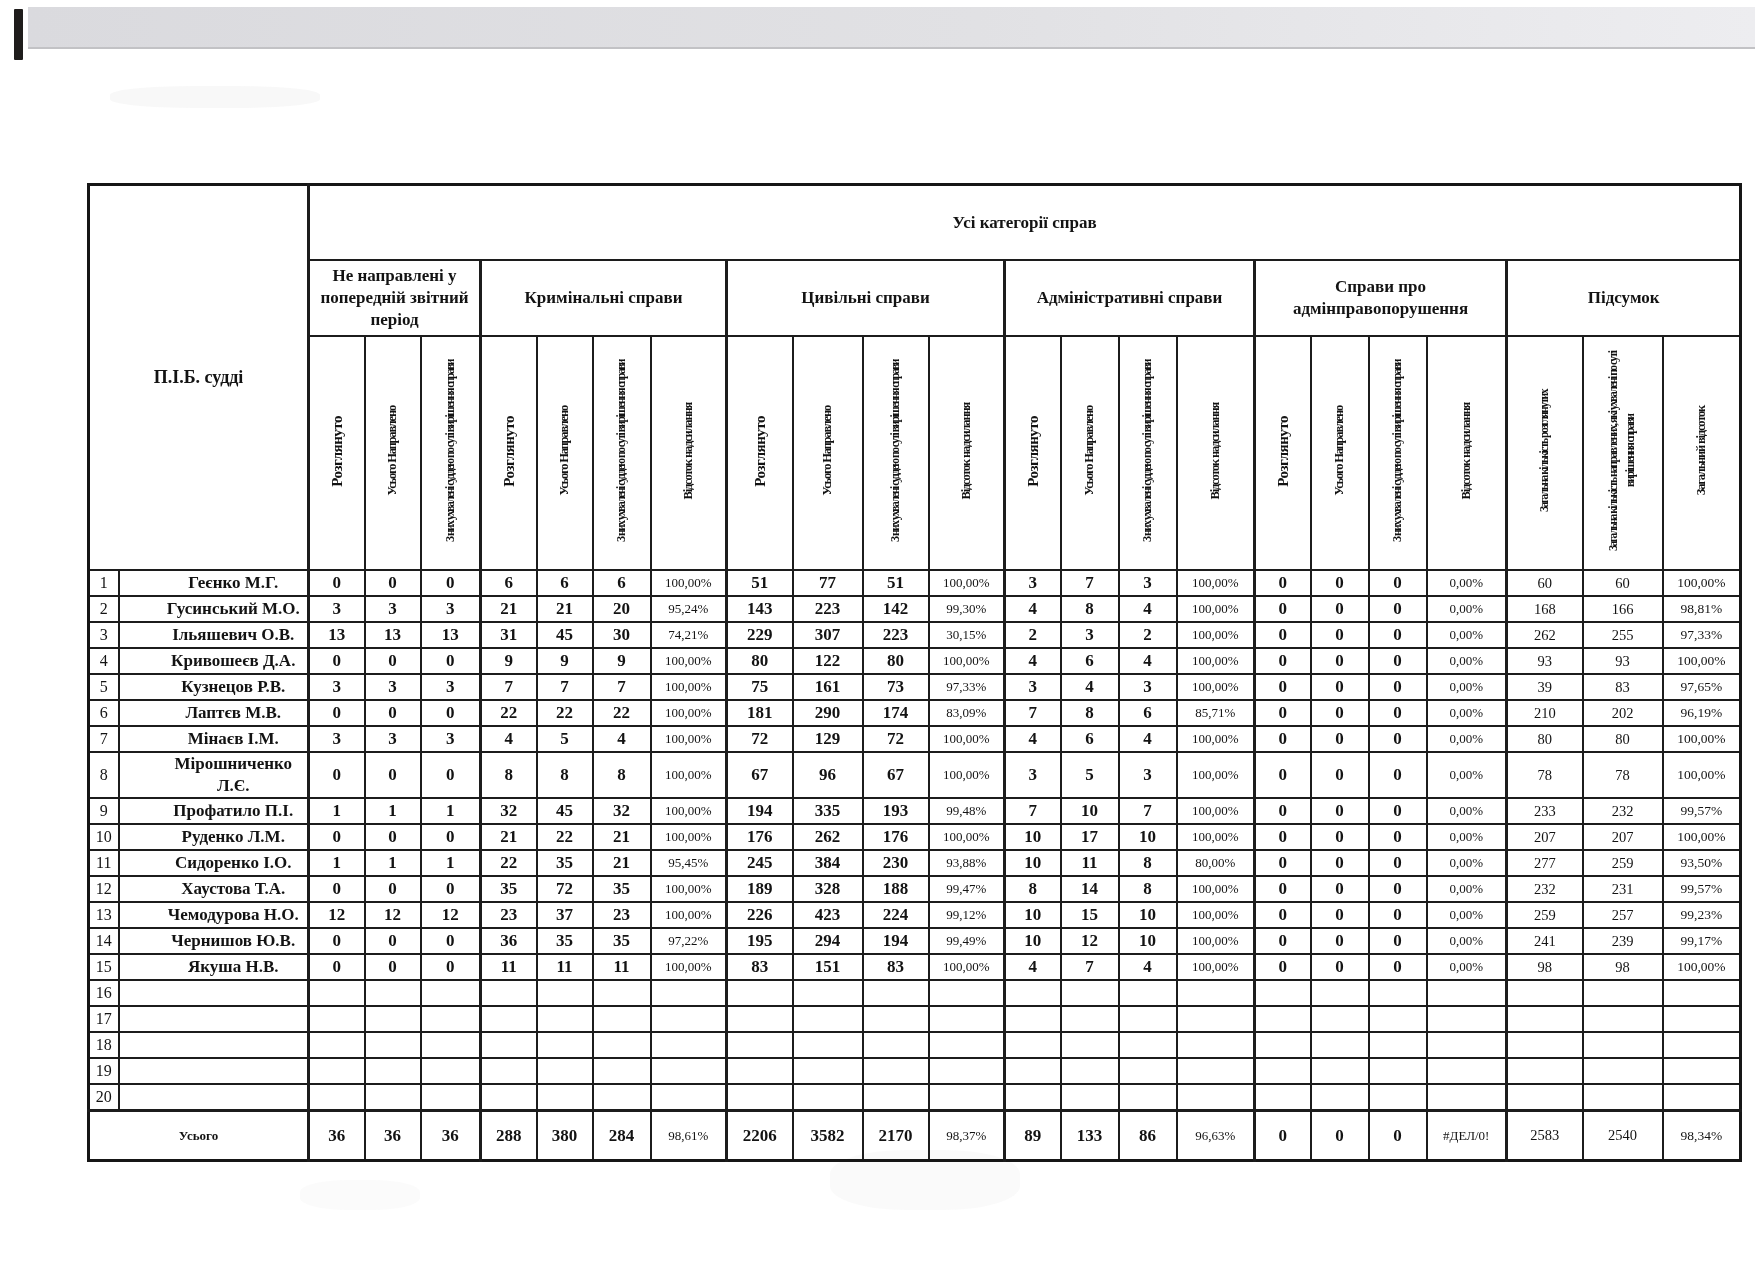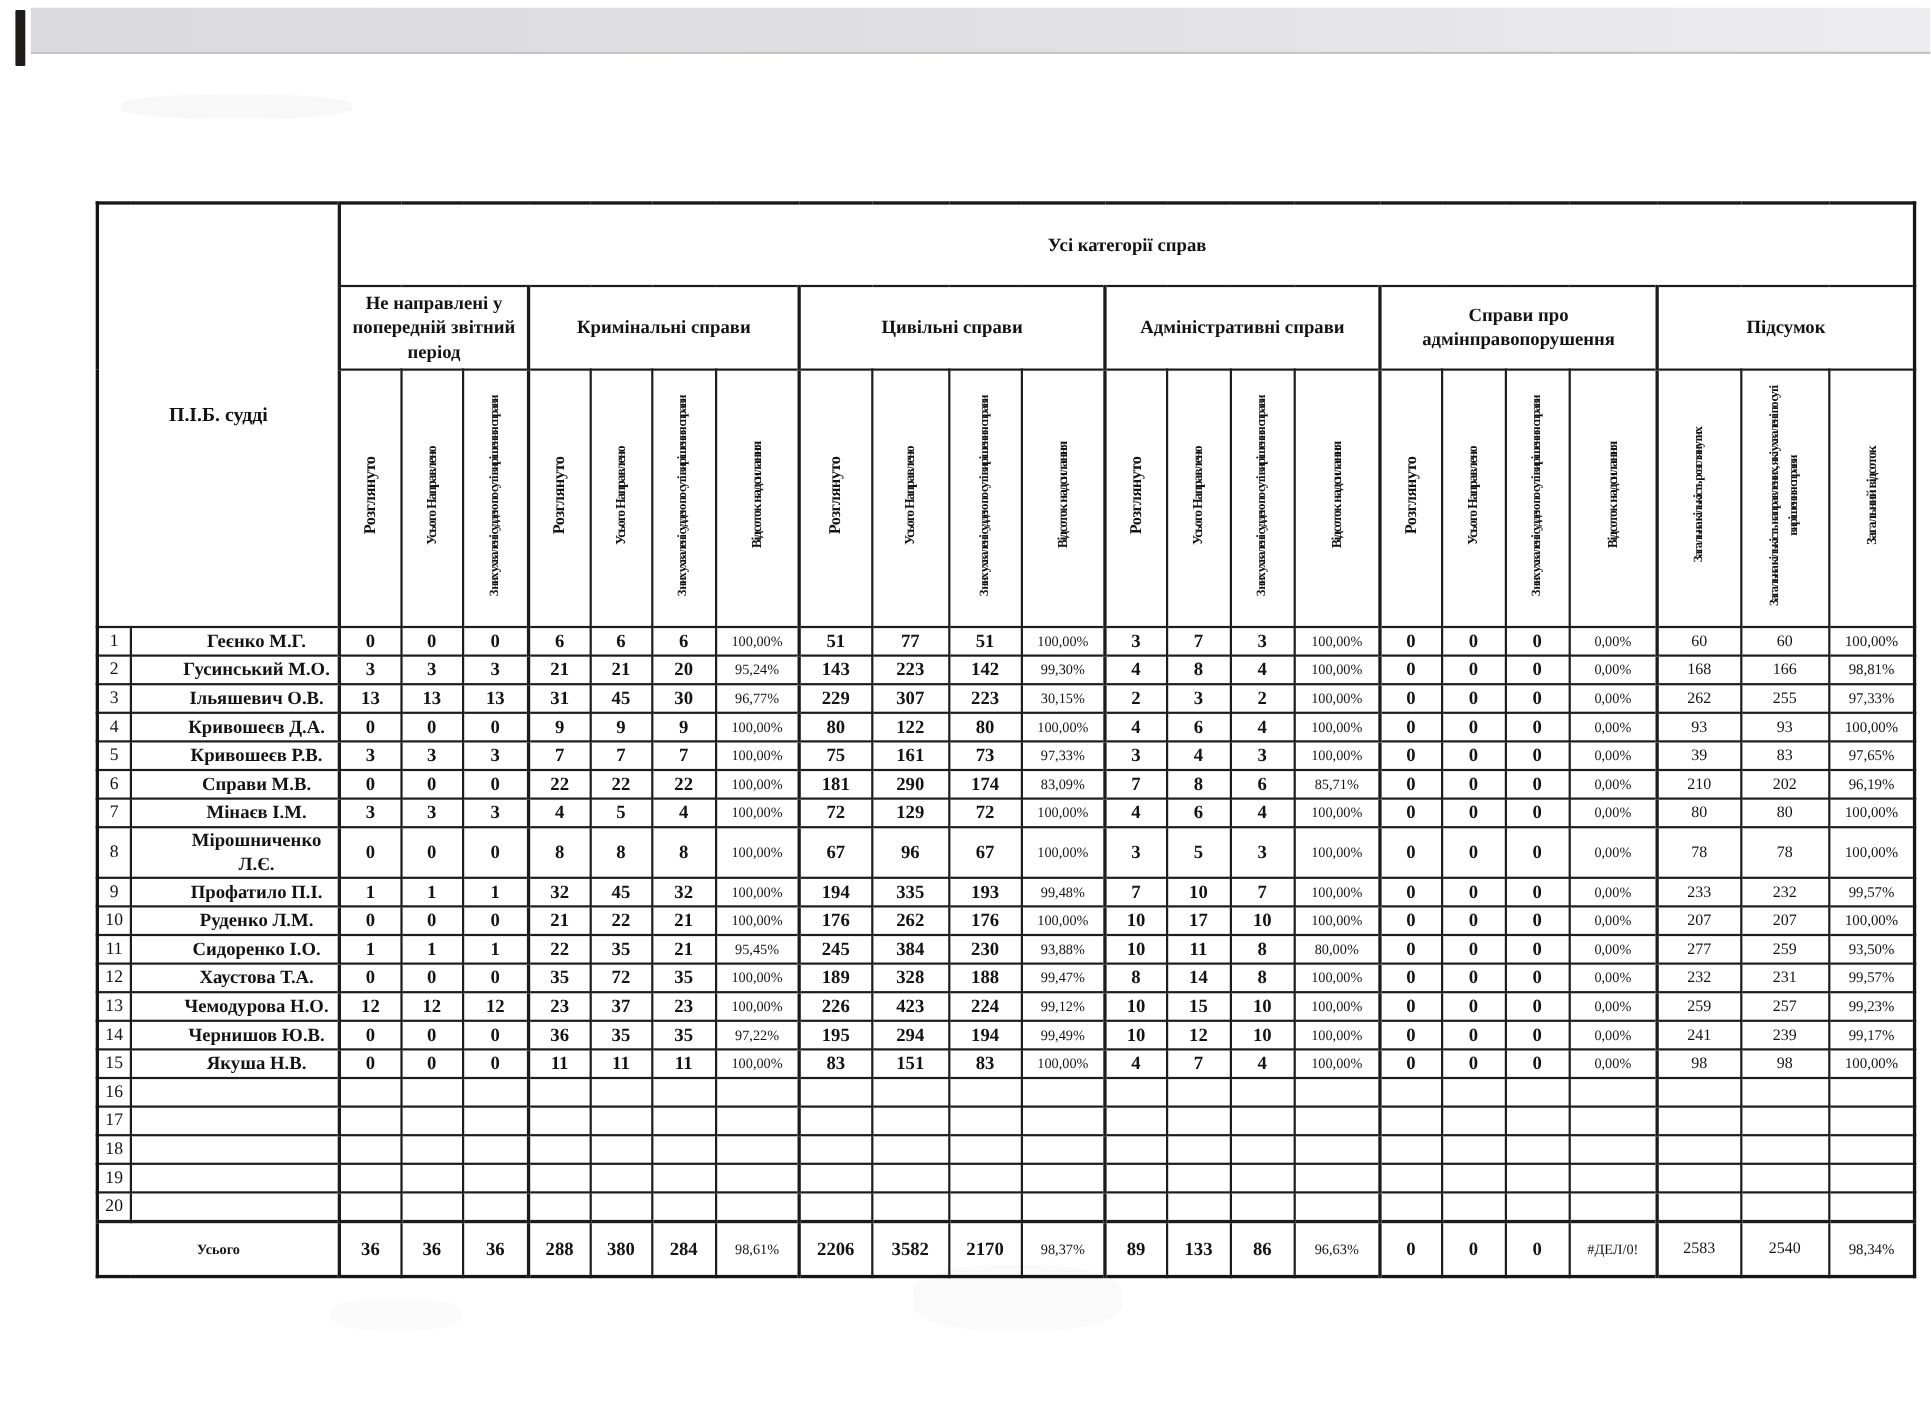--- a/index.html
+++ b/index.html
@@ -183,21 +183,21 @@
       </tr>
       <tr>
         <td class="c-num">3</td>
         <td class="c-name">Ільяшевич О.В.</td>
         <td class="c-count gstart">13</td>
         <td class="c-count">13</td>
         <td class="c-count">13</td>
         <td class="c-count gstart">31</td>
         <td class="c-count">45</td>
         <td class="c-count">30</td>
-        <td class="c-pct">96,77%</td>
+        <td class="c-pct">74,21%</td>
         <td class="c-count gstart">229</td>
         <td class="c-count">307</td>
         <td class="c-count">223</td>
         <td class="c-pct">30,15%</td>
         <td class="c-count gstart">2</td>
         <td class="c-count">3</td>
         <td class="c-count">2</td>
         <td class="c-pct">100,00%</td>
         <td class="c-count gstart">0</td>
         <td class="c-count">0</td>
@@ -228,21 +228,21 @@
         <td class="c-count gstart">0</td>
         <td class="c-count">0</td>
         <td class="c-count">0</td>
         <td class="c-pct">0,00%</td>
         <td class="c-sum gstart">93</td>
         <td class="c-sum">93</td>
         <td class="c-sumpct">100,00%</td>
       </tr>
       <tr>
         <td class="c-num">5</td>
-        <td class="c-name">Кривошеєв Р.В.</td>
+        <td class="c-name">Кузнецов Р.В.</td>
         <td class="c-count gstart">3</td>
         <td class="c-count">3</td>
         <td class="c-count">3</td>
         <td class="c-count gstart">7</td>
         <td class="c-count">7</td>
         <td class="c-count">7</td>
         <td class="c-pct">100,00%</td>
         <td class="c-count gstart">75</td>
         <td class="c-count">161</td>
         <td class="c-count">73</td>
@@ -254,21 +254,21 @@
         <td class="c-count gstart">0</td>
         <td class="c-count">0</td>
         <td class="c-count">0</td>
         <td class="c-pct">0,00%</td>
         <td class="c-sum gstart">39</td>
         <td class="c-sum">83</td>
         <td class="c-sumpct">97,65%</td>
       </tr>
       <tr>
         <td class="c-num">6</td>
-        <td class="c-name">Справи М.В.</td>
+        <td class="c-name">Лаптєв М.В.</td>
         <td class="c-count gstart">0</td>
         <td class="c-count">0</td>
         <td class="c-count">0</td>
         <td class="c-count gstart">22</td>
         <td class="c-count">22</td>
         <td class="c-count">22</td>
         <td class="c-pct">100,00%</td>
         <td class="c-count gstart">181</td>
         <td class="c-count">290</td>
         <td class="c-count">174</td>

